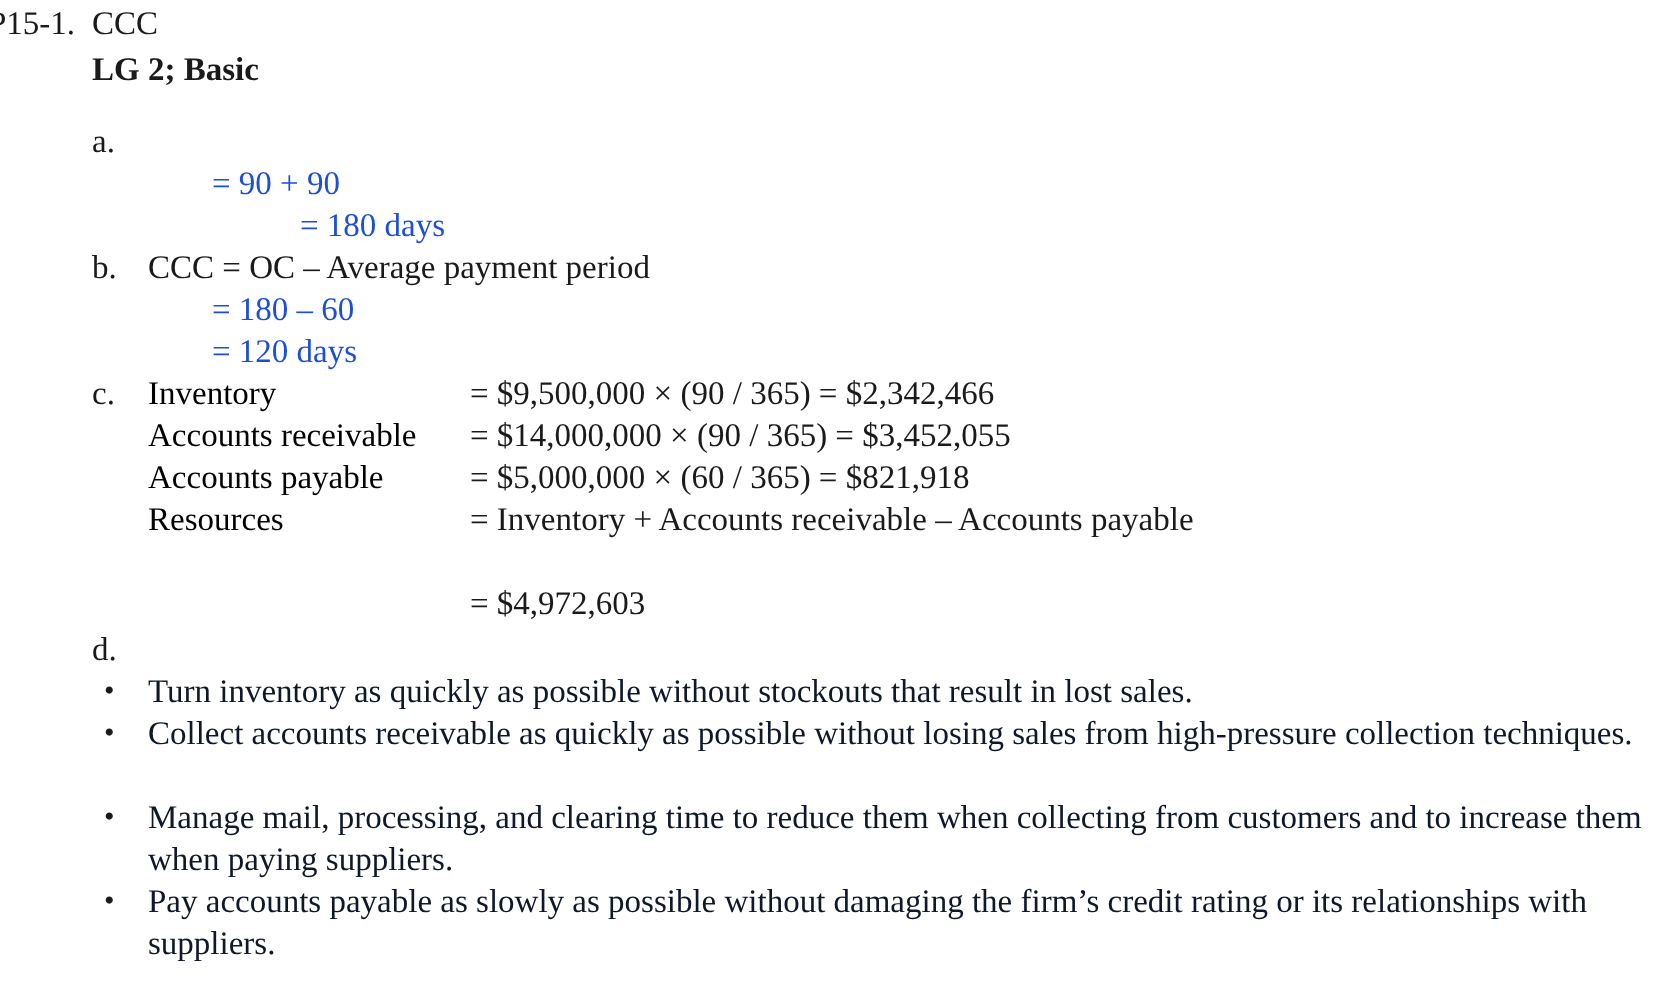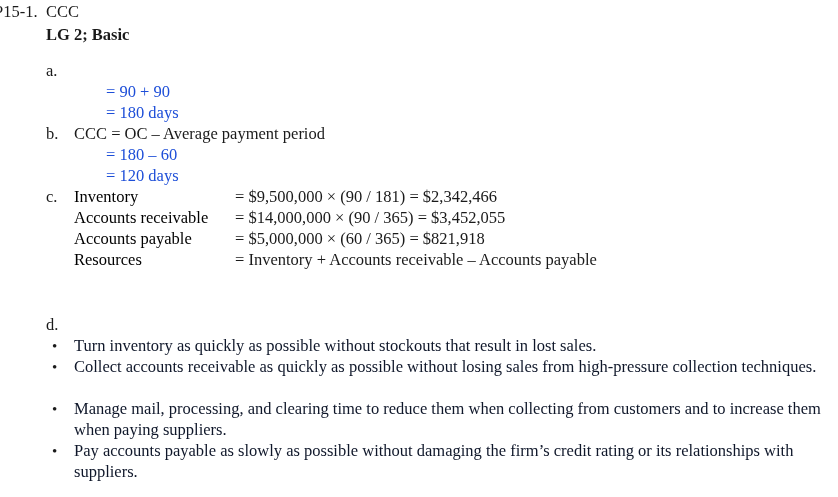--- a/index.html
+++ b/index.html
@@ -122,44 +122,45 @@
 <div id="page">
 
   <div class="line" id="prob-number">P15-1.</div>
 
   <div class="line" id="prob-title">CCC</div>
 
   <div class="line bold" id="lg-basic">LG 2; Basic</div>
 
   <div class="part-label" style="top:61px;">a.</div>
   <div class="eq-cont" style="top:82px;">= 90 + 90</div>
-  <div class="eq-cont" style="top:103px;">= 180 days</div>
+  <div class="eq-cont" style="top:103px;margin-left:44px;">= 180 days</div>
 
   <div class="part-label" style="top:124px;">b.</div>
   <div class="part-body" style="top:124px;">CCC = OC – Average payment period</div>
   <div class="eq-cont" style="top:145px;">= 180 – 60</div>
   <div class="eq-cont" style="top:166px;">= 120 days</div>
 
   <div class="part-label" style="top:187px;">c.</div>
 
   <div class="c-label" style="top:187px;">Inventory</div>
-  <div class="c-expr" style="top:187px;">= $9,500,000 × (90 / 181) = $2,342,466</div>
+  <div class="c-expr" style="top:187px;">= $9,500,000 × (90 / 365) = $2,342,466</div>
 
   <div class="c-label" style="top:208px;">Accounts receivable</div>
   <div class="c-expr" style="top:208px;">= $14,000,000 × (90 / 365) = $3,452,055</div>
 
   <div class="c-label" style="top:229px;">Accounts payable</div>
   <div class="c-expr" style="top:229px;">= $5,000,000 × (60 / 365) = $821,918</div>
 
   <div class="c-label" style="top:250px;">Resources</div>
   <div class="c-expr" style="top:250px;">= Inventory + Accounts receivable – Accounts payable</div>
 
   <div class="c-label" style="top:271px;"></div>
 
   <div class="c-label" style="top:292px;"></div>
+  <div class="c-expr" style="top:292px;">= $4,972,603</div>
 
   <div class="part-label" style="top:315px;">d.</div>
 
   <div class="bullet-item" style="top:336px;">
     <span class="bullet-mark">•</span>
     <span class="bullet-text">Turn inventory as quickly as possible without stockouts that result in lost sales.</span>
   </div>
 
   <div class="bullet-item" style="top:357px;">
     <span class="bullet-mark">•</span>

